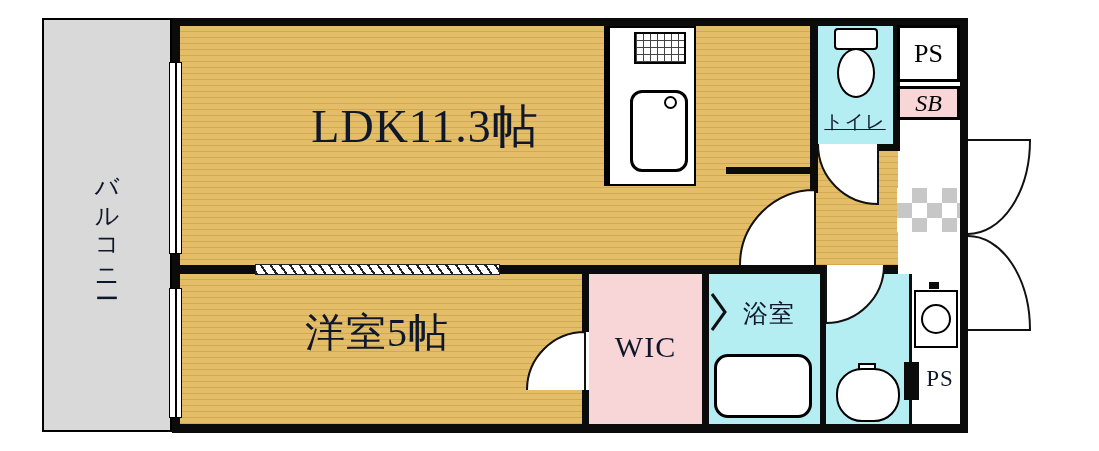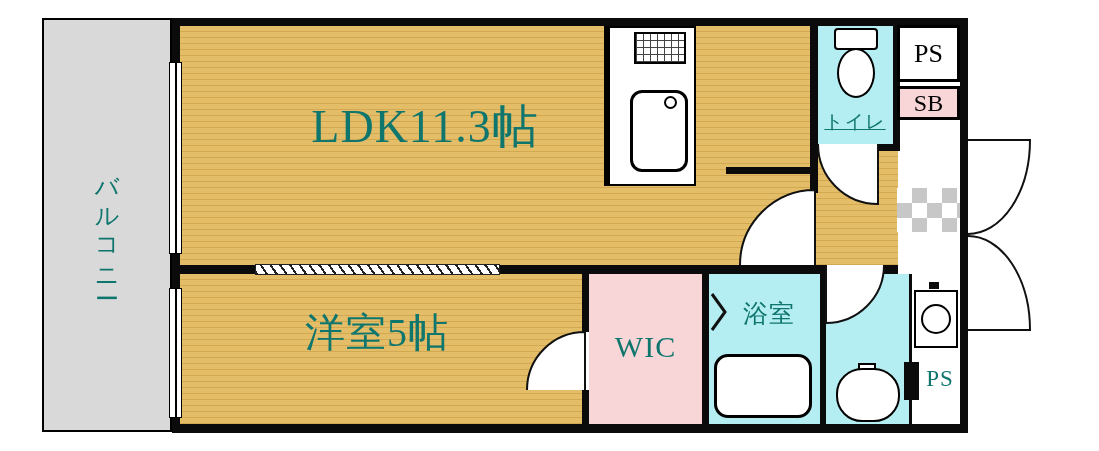--- a/index.html
+++ b/index.html
@@ -11,21 +11,21 @@
   .wall { position:absolute; background:#0b0b0b; }
   .floor-wood {
     background: repeating-linear-gradient(180deg, #e4bd68 0px, #e4bd68 5px, #d2a850 5px, #d2a850 6px);
   }
   .cyan { background:#b4edf2; }
   .pink { background:#f8d6d8; }
   .white { background:#ffffff; }
   .balcony { background:#d9d9d9; border:2px solid #000; }
   .lbl {
     position:absolute; display:flex; align-items:center; justify-content:center;
-    color:#0f766e; white-space:nowrap; z-index:30; letter-spacing:1px;
+    color:#0f172a; white-space:nowrap; z-index:30; letter-spacing:1px;
   }
   .v-text { writing-mode:vertical-rl; text-orientation:upright; letter-spacing:4px; }
   .box {
     position:absolute; box-sizing:border-box; background:#fff; border:3px solid #000;
     display:flex; align-items:center; justify-content:center; z-index:22;
   }
   .fixture { position:absolute; box-sizing:border-box; background:#fff; border:2px solid #000; z-index:15; }
   .kitchen { position:absolute; box-sizing:border-box; background:#fff; border:2px solid #000; border-left:6px solid #000; z-index:14; }
   .stove {
     position:absolute; box-sizing:border-box; border:2px solid #000; background-color:#fff; z-index:16;
@@ -106,21 +106,21 @@
   <div class="fixture" style="left:858px; top:363px; width:18px; height:11px;"></div>
   <div class="fixture" style="left:836px; top:368px; width:64px; height:54px; border-radius:26px;"></div>
 
   <div class="abs" style="left:929px; top:282px; width:10px; height:7px; background:#0b0b0b; z-index:16;"></div>
   <div class="fixture" style="left:914px; top:290px; width:44px; height:58px;"></div>
   <div class="circle" style="left:921px; top:304px; width:30px; height:30px; z-index:16;"></div>
 
   <div class="box" style="left:897px; top:25px; width:63px; height:57px;">
     <span style="font-size:26px;">PS</span>
   </div>
-  <div class="box pink" style="left:897px; top:86px; width:63px; height:34px; background:#f8d6d8;">
+  <div class="box pink" style="left:897px; top:86px; width:63px; height:34px; background:#f8d6d8;font-style:italic;">
     <span style="font-size:24px;">SB</span>
   </div>
 
   <div class="tile" style="left:897px; top:188px; width:63px; height:44px;"></div>
 
   <div class="shaft" style="left:904px; top:362px; width:15px; height:38px;"></div>
 
   <div class="lbl" style="left:200px; top:98px;  width:450px; height:58px; font-size:46px;">LDK11.3帖</div>
   <div class="lbl" style="left:202px; top:304px; width:350px; height:56px; font-size:40px;">洋室5帖</div>
   <div class="lbl" style="left:589px; top:322px; width:113px; height:50px; font-size:30px;text-align:right;">WIC</div>

